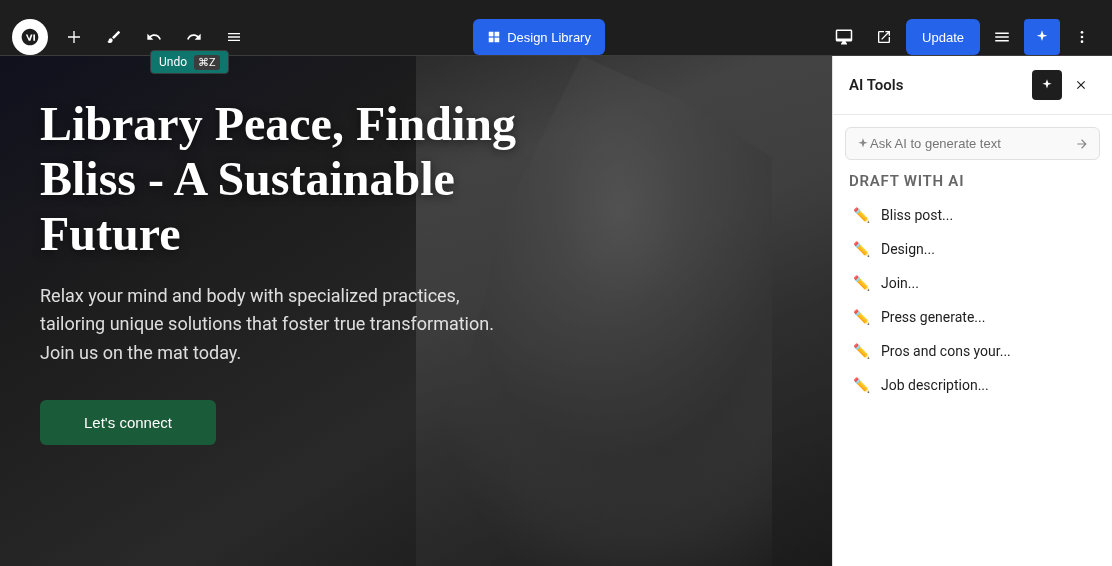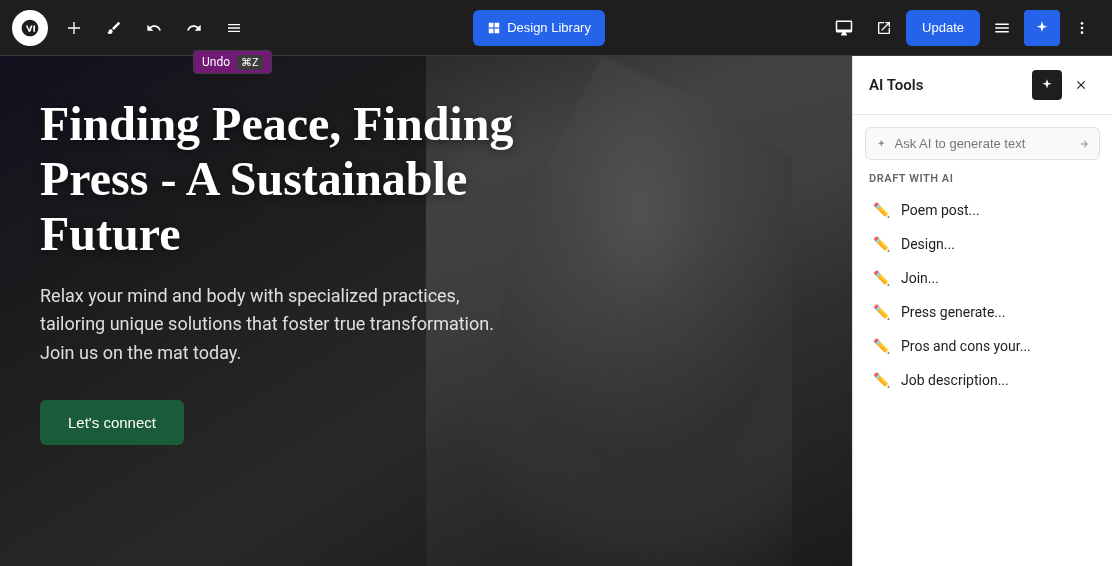--- a/index.html
+++ b/index.html
@@ -1,20 +1,20 @@
 <!DOCTYPE html>
 <html><head>
   <meta charset="utf-8">
   <style>
     * { box-sizing: border-box; margin: 0; padding: 0; }
     body { font-family: -apple-system, BlinkMacSystemFont, 'Segoe UI', Roboto, sans-serif; width: 1112px; height: 566px; overflow: hidden; background: #1e1e1e; display: flex; flex-direction: column; }
 
     
     .toolbar {
-      display: flex; align-items: center; height: 56px; background: #1e1e1e;
+      display: flex; align-items: flex-end; height: 56px; background: #1e1e1e;
       padding: 0 12px; gap: 14px; flex-shrink: 0; border-bottom: 1px solid #3c3c3c;
       position: relative;
     }
     .toolbar-left { display: flex; align-items: center; gap: 4px; }
     .toolbar-center { flex: 1; display: flex; justify-content: center; }
     .toolbar-right { display: flex; align-items: center; gap: 4px; margin-left: auto; }
 
     .wp-logo {
       width: 36px; height: 36px; border-radius: 50%; background: #fff;
       display: flex; align-items: center; justify-content: center;
@@ -36,25 +36,24 @@
     }
 
     .update-btn {
       background: #2563eb; color: #fff; border: none;
       border-radius: 6px; padding: 6px 16px; font-size: 13px;
       font-weight: 500; cursor: pointer; height: 36px;
     }
 
     .undo-tooltip {
       position: absolute; top: 50px; left: 150px;
-      background: #701a75; color: #fff; font-size: 12px;
+      background: #0f766e; color: #fff; font-size: 12px;
       padding: 4px 8px; border-radius: 4px;
       border: 1px solid #3c3c3c; white-space: nowrap;
       z-index: 100;
-      margin-left: 43px;
     }
     .undo-tooltip .kbd {
       background: #3c3c3c; border-radius: 3px; padding: 1px 4px;
       font-size: 11px; margin-left: 4px;
     }
 
     
     .main-area {
       display: flex; flex: 1; overflow: hidden;
     }
@@ -89,28 +88,28 @@
     }
 
     .hero-subtitle {
       font-size: 18px; color: rgba(255,255,255,0.85);
       line-height: 1.6; margin-bottom: 32px;
       max-width: 480px;
     }
 
     .hero-btn {
       background: #1a5c3a; color: #fff; border: none;
-      border-radius: 6px; padding: 14px 28px;
+      border-radius: 6px; padding: 14px 44px;
       font-size: 15px; font-weight: 500; cursor: pointer;
       display: inline-block;
     }
 
     
     .ai-panel {
-      width: 260px; background: #fff; flex-shrink: 0;
+      width: 280px; background: #fff; flex-shrink: 0;
       display: flex; flex-direction: column;
       border-left: 1px solid #e0e0e0;
     }
 
     .ai-panel-header {
       display: flex; align-items: center; justify-content: space-between;
       padding: 14px 16px; border-bottom: 1px solid #e8e8e8;
     }
 
     .ai-panel-title {
@@ -124,31 +123,31 @@
     .panel-icon-btn {
       width: 30px; height: 30px; border-radius: 4px; border: none;
       background: transparent; cursor: pointer; display: flex;
       align-items: center; justify-content: center;
       color: #1e1e1e; font-size: 14px;
     }
     .panel-icon-btn.starred { background: #1e1e1e; color: #fff; }
 
     .ai-search-bar {
       margin: 12px; border: 1.5px solid #e0e0e0; border-radius: 6px;
-      display: flex; align-items: center; padding: 8px 10px; gap: 8px;
+      display: flex; align-items: center; padding: 8px 10px; 
       background: #f9f9f9;
     }
     .ai-search-bar input {
       border: none; background: transparent; outline: none;
       font-size: 13px; color: #666; flex: 1;
     }
 
     .draft-section { padding: 0 16px; }
     .draft-label {
-      font-size: 11px; font-weight: 600; color: #666;
+      font-size: 15px; font-weight: 600; color: #666;
       letter-spacing: 0.05em; text-transform: uppercase;
       margin-bottom: 8px;
     }
 
     .draft-item {
       display: flex; align-items: center; gap: 10px;
       padding: 9px 4px; cursor: pointer; border-radius: 4px;
       color: #1e1e1e; font-size: 14px;
     }
 
@@ -263,21 +262,21 @@
 
       <div style="position:absolute;right:0;top:0;bottom:0;width:50%;background:linear-gradient(160deg,#555 0%,#888 20%,#777 40%,#555 60%,#444 80%,#333 100%);opacity:0.6;"></div>
       <div style="position:absolute;right:60px;top:0;bottom:0;width:380px;
         background:radial-gradient(ellipse at 60% 30%, #999 0%, #777 20%, #555 50%, transparent 70%),
                    radial-gradient(ellipse at 70% 60%, #888 0%, #666 30%, transparent 60%);
         opacity:0.5;clip-path:polygon(50% 0%,80% 10%,100% 20%,100% 100%,0% 100%,20% 60%,30% 30%);"></div>
       <div class="hero-overlay"></div>
     </div>
 
     <div class="hero-content">
-      <h1 class="hero-title">Finding Peace, Finding Press - A Sustainable Future</h1>
+      <h1 class="hero-title">Library Peace, Finding Bliss - A Sustainable Future</h1>
       <p class="hero-subtitle">Relax your mind and body with specialized practices, tailoring unique solutions that foster true transformation. Join us on the mat today.</p>
       <button class="hero-btn">Let's connect</button>
     </div>
   </div>
 
   <div class="ai-panel">
 
     <div class="ai-panel-header">
       <span class="ai-panel-title">AI Tools</span>
       <div class="ai-panel-header-actions">
@@ -304,21 +303,21 @@
         </svg>
     </div>
 
     <div class="draft-section">
       <div class="draft-label">DRAFT WITH AI</div>
 
       <div>
 
         <div class="draft-item">
           <span class="draft-item-icon">✏️</span>
-          <span>Poem post...</span>
+          <span>Bliss post...</span>
         </div>
 
         <div class="draft-item">
           <span class="draft-item-icon">✏️</span>
           <span>Design...</span>
         </div>
 
         <div class="draft-item">
           <span class="draft-item-icon">✏️</span>
           <span>Join...</span>

